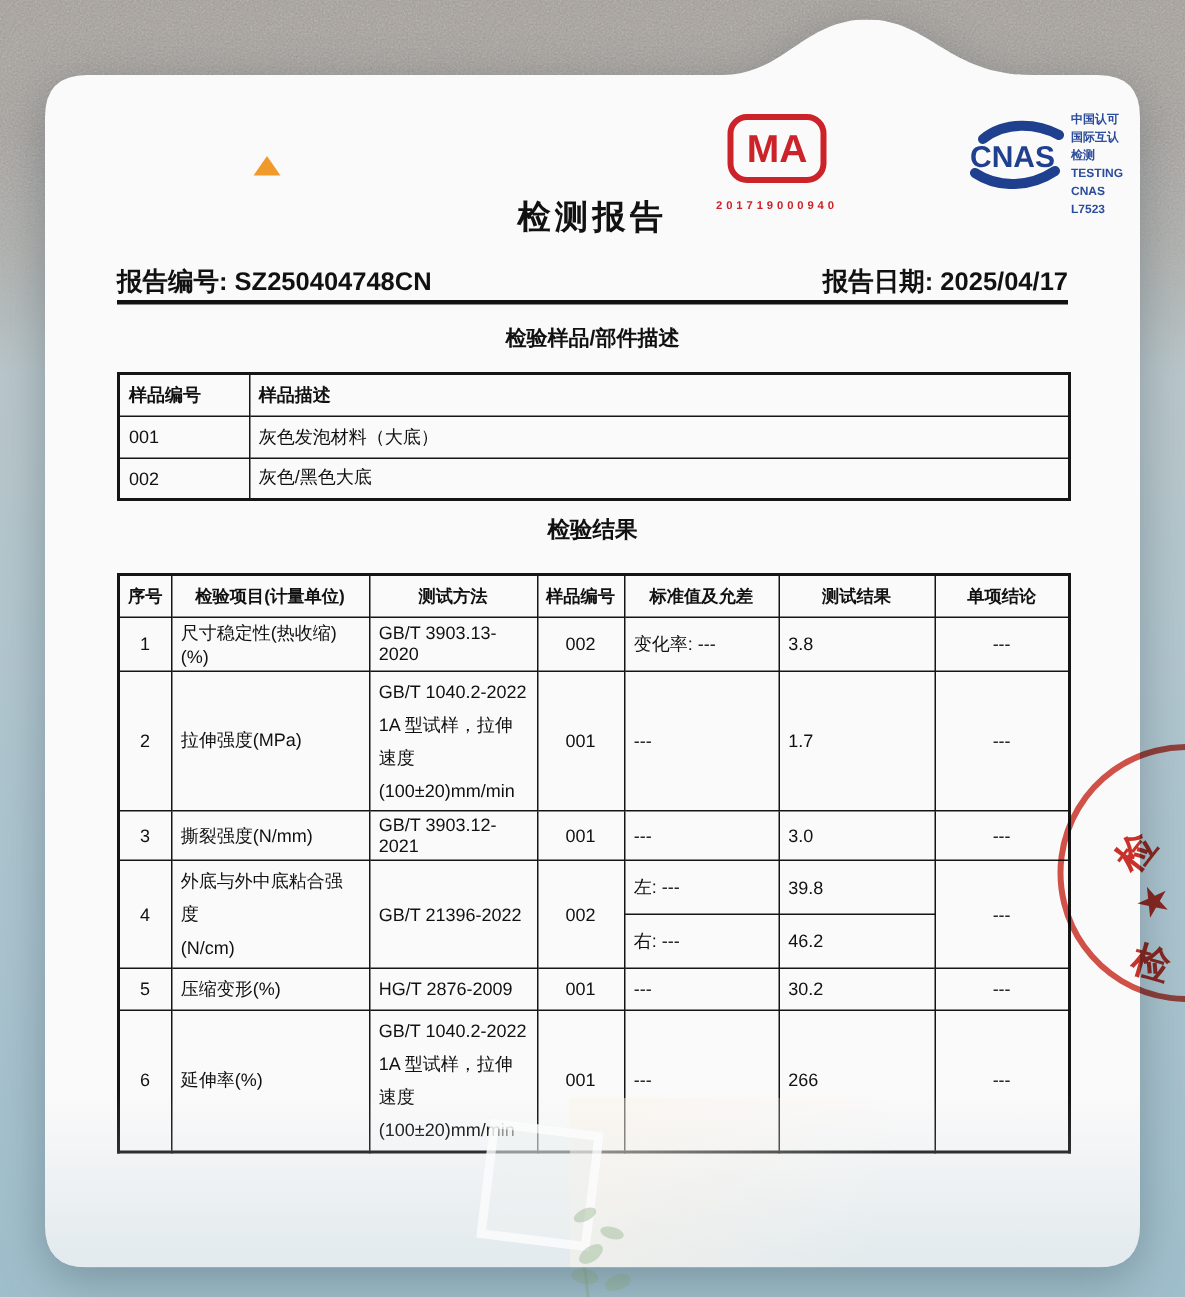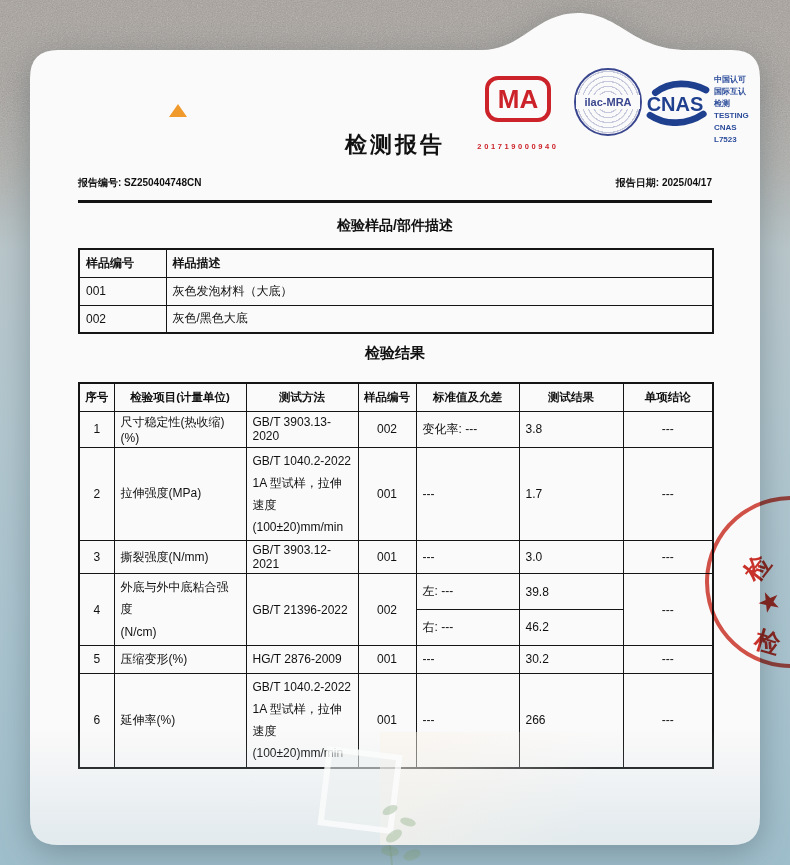--- a/index.html
+++ b/index.html
@@ -22,35 +22,35 @@
   .logo { position:absolute; left:48px; top:64px; font-size:37px; font-weight:bold;
     color:#17685a; letter-spacing:1px; }
   .logo-tri { position:absolute; left:139px; top:94px; width:0; height:0;
     border-left:9px solid transparent; border-right:9px solid transparent;
     border-bottom:13px solid #f09a2c; }
   .certs { position:absolute; left:436px; top:56px; width:280px; height:80px; }
   .cma { position:absolute; left:2px; top:10px; width:100px; text-align:center; }
   .cma-box { width:66px; height:46px; margin:0 auto; border:4px solid #cc2229; border-radius:13px;
     display:flex; align-items:center; justify-content:center;
     font-size:26px; font-weight:bold; color:#cc2229; letter-spacing:0;text-align:center; }
-  .cma-num { margin-top:20px; font-size:7.5px; letter-spacing:2.6px; color:#cc2229; font-weight:bold; white-space:nowrap; }
+  .cma-num { margin-top:10px; font-size:7.5px; letter-spacing:2.6px; color:#cc2229; font-weight:bold; white-space:nowrap; }
   .ilac { position:absolute; left:108px; top:2px; width:68px; height:68px; border-radius:50%;
     border:2px solid #3a478f;
     background:repeating-radial-gradient(circle at 50% 50%, rgba(58,71,143,.28) 0 1px, rgba(255,255,255,0) 1.5px 5px);
     display:flex; align-items:center; justify-content:center; }
   .ilac-band { background:#fbfafa; width:100%; text-align:center; font-size:11px; font-weight:bold;
     color:#3a478f; padding:1px 0; }
   .cnas { position:absolute; left:180px; top:12px; }
   .acc-text { position:absolute; left:248px; top:8px; font-size:8px; line-height:1.5;
     color:#2c4d9b; font-weight:bold; white-space:pre-line; }
 
   .report-title { position:absolute; left:0; top:120px; width:730px; text-align:center;
     font-size:22px; font-weight:bold; color:#111; letter-spacing:3px; }
   .meta-row { position:absolute; left:48px; top:166px; width:634px; display:flex;
-    justify-content:space-between; font-size:10px; font-weight:bold; color:#111; }
+    justify-content:space-between; font-size:17px; font-weight:bold; color:#111; }
   .divider { position:absolute; left:48px; top:190px; width:634px; height:3px; background:#121212; }
 
   .sec-title { position:absolute; left:0; width:730px; text-align:center; font-weight:bold; color:#111; }
   .sample-title { top:207px; font-size:14px; }
   .results-title { top:334px; font-size:15px; }
 
   table { border-collapse:collapse; table-layout:fixed; background:#fbfafa;padding-left:16px; }
   .tbl { position:absolute; left:48px; border:2px solid #151515; }
   .tbl th, .tbl td { border:1.5px solid #151515; font-size:12px; color:#111;
     padding:2px 6px; overflow:hidden; }
@@ -109,23 +109,20 @@
 
 <div class="card-shadow">
   <div class="card">
 
     <div class="logo-tri"></div>
 
     <div class="certs">
       <div class="cma">
         <div class="cma-box">MA</div>
         <div class="cma-num">201719000940</div>
-      </div>
-      <div class="ilac">
-        <div class="ilac-band">ilac-MRA</div>
       </div>
       <svg class="cnas" width="64" height="48" viewBox="0 0 96 68">
         <path d="M14 20 C 36 2, 68 4, 90 16" stroke="#1f3f8f" stroke-width="10" fill="none" stroke-linecap="round"></path>
         <text x="1" y="48" font-size="30" font-weight="bold" fill="#1f3f8f" font-family="Liberation Sans, sans-serif">CNAS</text>
         <path d="M6 54 C 30 70, 62 68, 86 52" stroke="#1f3f8f" stroke-width="10" fill="none" stroke-linecap="round"></path>
       </svg>
       <div class="acc-text">中国认可
 国际互认
 检测
 TESTING

